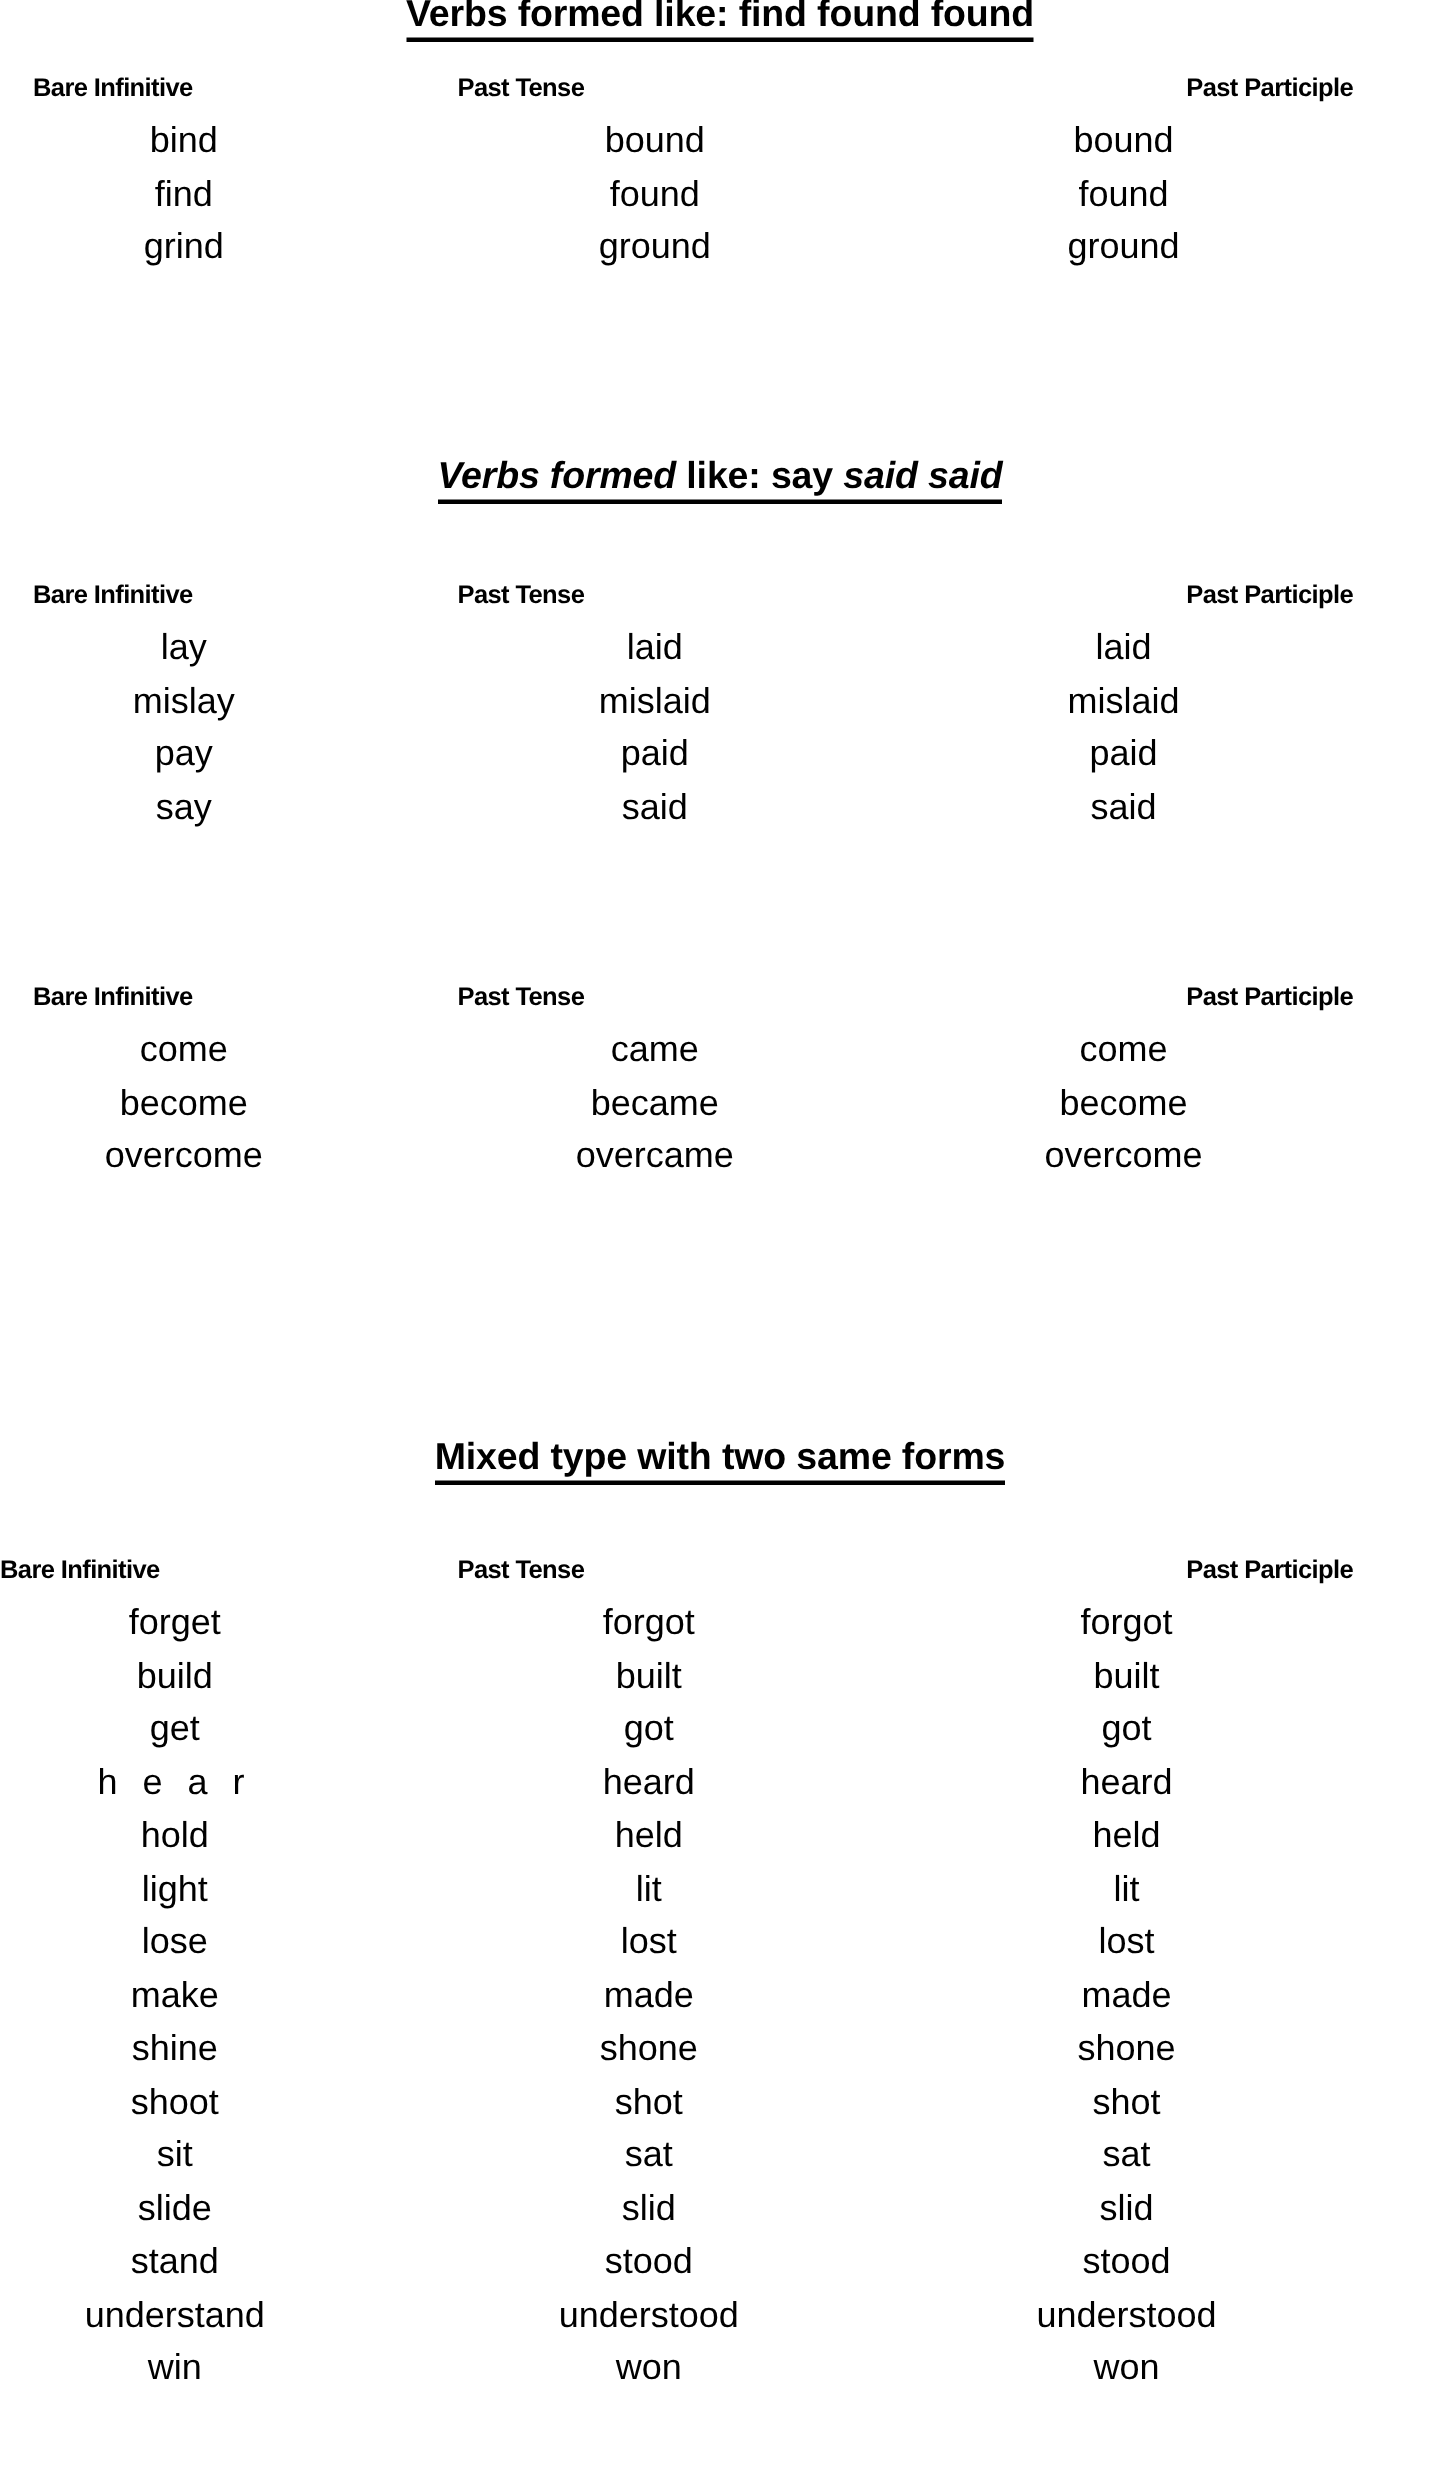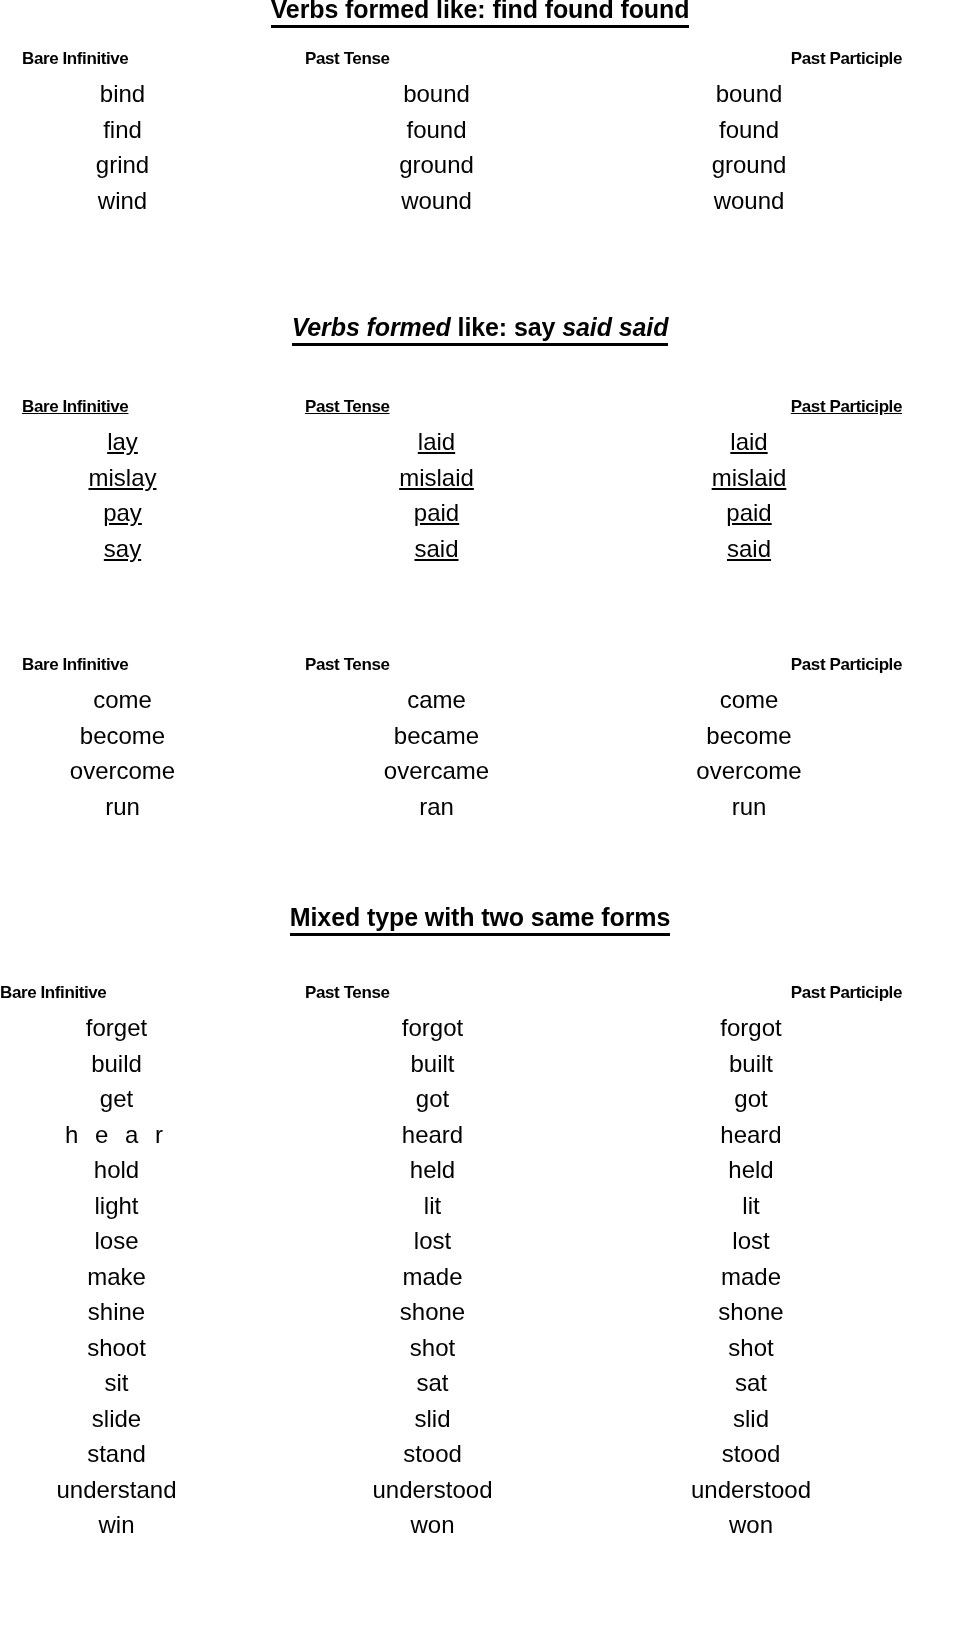--- a/index.html
+++ b/index.html
@@ -131,30 +131,25 @@
         <tr>
           <td class="b1">find</td>
           <td class="b2">found</td>
           <td class="b3">found</td>
         </tr>
         <tr>
           <td class="b1">grind</td>
           <td class="b2">ground</td>
           <td class="b3">ground</td>
         </tr>
-        <tr>
-          <td class="b1">wind</td>
-          <td class="b2">wound</td>
-          <td class="b3">wound</td>
-        </tr>
       </tbody>
     </table>
   </div>
 
-  <div class="section sec2" style="top:312px;text-decoration:underline;">
+  <div class="section sec2" style="top:302px;">
     <div class="heading">
       <span class="u"><span class="it">Verbs formed </span><span class="rm">like: say </span><span class="it">said said</span></span>
     </div>
     <table class="vtable" style="margin-top:44px;">
       <colgroup>
           <col class="c1">
           <col class="c2">
           <col class="c3">
         </colgroup>
       <thead>
@@ -212,30 +207,25 @@
         <tr>
           <td class="b1">become</td>
           <td class="b2">became</td>
           <td class="b3">become</td>
         </tr>
         <tr>
           <td class="b1">overcome</td>
           <td class="b2">overcame</td>
           <td class="b3">overcome</td>
         </tr>
-        <tr>
-          <td class="b1">run</td>
-          <td class="b2">ran</td>
-          <td class="b3">run</td>
-        </tr>
       </tbody>
     </table>
   </div>
 
-  <div class="section sec4" style="top:902px;">
+  <div class="section sec4" style="top:956px;">
     <div class="heading">
       <span class="u"><span class="rm">Mixed type with two same forms</span></span>
     </div>
     <table class="vtable" style="margin-top:40px;">
       <colgroup>
           <col class="c1">
           <col class="c2">
           <col class="c3">
         </colgroup>
       <thead>

